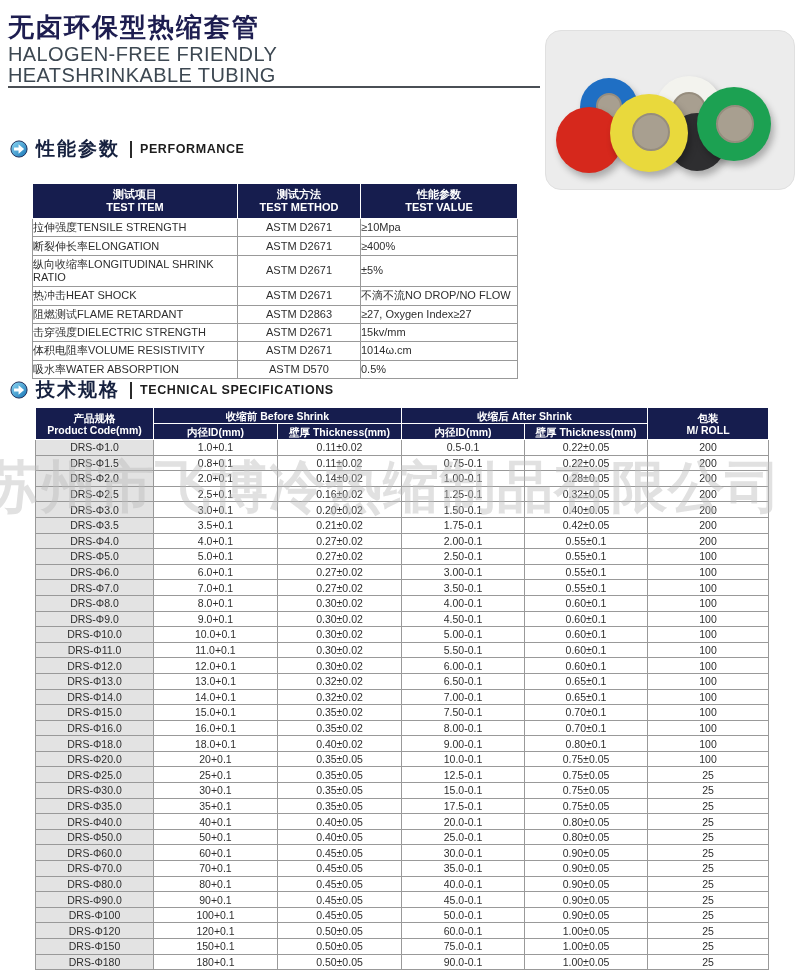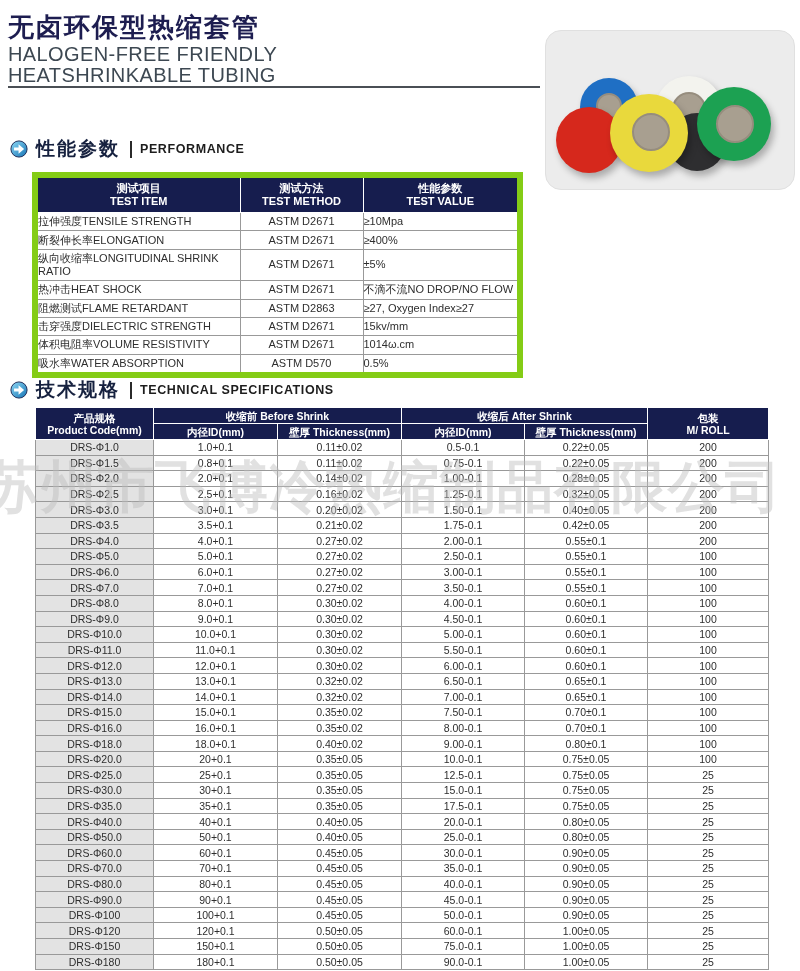--- a/index.html
+++ b/index.html
@@ -26,21 +26,21 @@
   .section-head .cn { font-size:19px; font-weight:bold; color:#16213f; letter-spacing:2px; }
   .section-head .sep { display:inline-block; width:2px; height:17px; background:#2a2a2a; margin:0 8px 0 10px; }
   .section-head .en { font-size:12.5px; font-weight:bold; color:#1d1d1d; letter-spacing:.6px; }
 
   
   table { border-collapse:collapse; table-layout:fixed; }
   th { background:#161d4e; color:#fff; font-weight:bold; border:1px solid #fff; }
   td { border:1px solid #999; color:#2e2e2e; background:#fff; }
 
   
-  .perf { position:absolute; left:32px; top:172px; width:485px; border:6px solid #84cc16; }
+  .perf { position:absolute; left:32px; top:183px; width:485px; border:1px solid #84cc16; }
   .perf th { font-size:11px; line-height:13px; padding:4px 2px; }
   .perf td { font-size:11px; line-height:13px; padding:2.2px 0; }
   .perf td.left { text-align:left; }
   .perf td.center { text-align:center; }
   .perf col.c1 { width:205px; } .perf col.c2 { width:123px; } .perf col.c3 { width:157px; }
 
   
   .spec { position:absolute; left:35px; top:407px; width:733px; border:1px solid #8a8a8a; }
   .spec th { font-size:10.5px; line-height:12px; padding:1.5px 0; }
   .spec td { font-size:10.5px; line-height:12px; padding:1.3px 0; text-align:center; }

